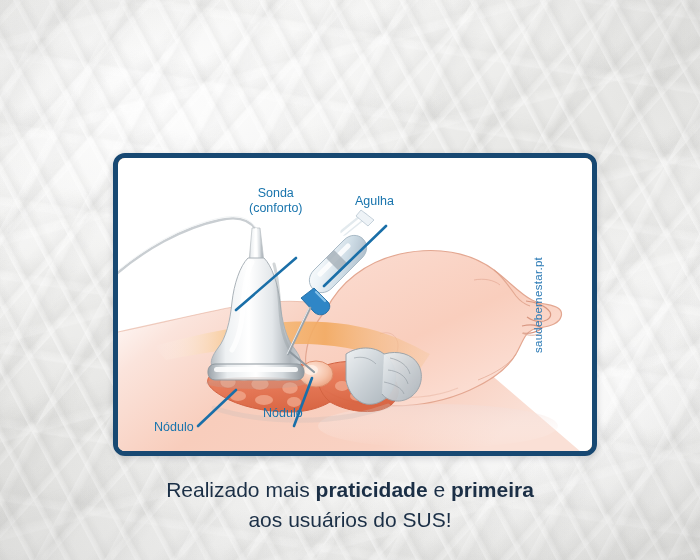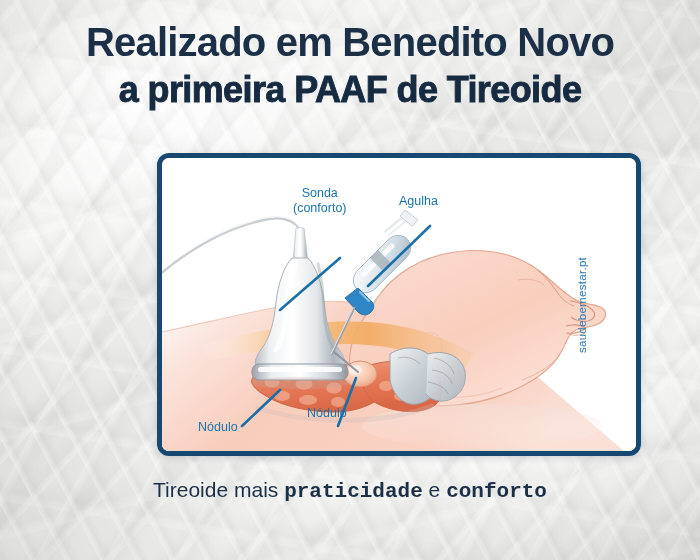--- a/index.html
+++ b/index.html
@@ -66,21 +66,20 @@
     line-height:1.1;margin-top:6px;white-space:nowrap;
     -webkit-text-stroke:0.9px #162b41;
   }
 
   
   .frame{
     position:absolute;left:113px;top:153px;width:484px;height:303px;
     border:5px solid #174872;border-radius:12px;background:#fdba74;
     box-sizing:border-box;overflow:hidden;
     box-shadow:0 2px 7px rgba(40,50,60,.17);
-    margin-left:44px;
   }
   .art{position:absolute;inset:0;overflow:hidden;background:#fff;}
 
   
   .wm{
     position:absolute;right:6px;top:50%;transform:translateY(-50%) rotate(-90deg);
     transform-origin:center;
     font-size:11.5px;color:#2b7ab5;letter-spacing:.3px;white-space:nowrap;
   }
 
@@ -89,37 +88,33 @@
     position:absolute;color:#1874ad;font-size:12.5px;line-height:1.18;
     white-space:nowrap;
   }
   .lbl.center{text-align:center;}
 
   
   .foot{
     position:absolute;left:0;top:475px;width:700px;text-align:center;
     color:#1b2f46;font-size:21px;line-height:1.42;
   }
-  .foot b{font-weight:900;font-family:Liberation Mono, monospace;}
+  .foot b{font-weight:900;}
   .foot .l2{display:block;}
 </style>
 </head>
 <body>
 
 <div id="poster">
 
   <div class="paper-base"></div>
   <div class="crease"></div>
   <div class="crease2"></div>
   <div class="vignette"></div>
 
-  <div class="head-wrap">
-    <div class="title1">Realizado em Benedito Novo</div>
-    <div class="title2">a primeira PAAF de Tireoide</div>
-  </div>
 
   <div class="frame">
     <div class="art">
 
       <svg viewBox="0 0 474 293" preserveAspectRatio="none" style="position:absolute;inset:0;width:100%;height:100%;">
         <defs>
           <linearGradient id="skinG" x1="0" y1="0" x2="1" y2="0.4">
             <stop offset="0" stop-color="#ffffff"></stop>
             <stop offset="0.18" stop-color="#fbe4dc"></stop>
             <stop offset="0.45" stop-color="#f8cdbc"></stop>
@@ -331,16 +326,17 @@
       </div>
       <div class="lbl center" style="left:145px;top:248px;">
         <div>Nódulo</div>
       </div>
 
       <div class="wm">saudebemestar.pt</div>
     </div>
   </div>
 
   <div class="foot">
-    <span>Tireoide mais </span><b>praticidade</b><span> e </span><b>conforto</b>
+    <span>Realizado mais </span><b>praticidade</b><span> e </span><b>primeira</b>
+    <span class="l2">aos usuários do SUS!</span>
   </div>
 
 </div>
 
 </body></html>

